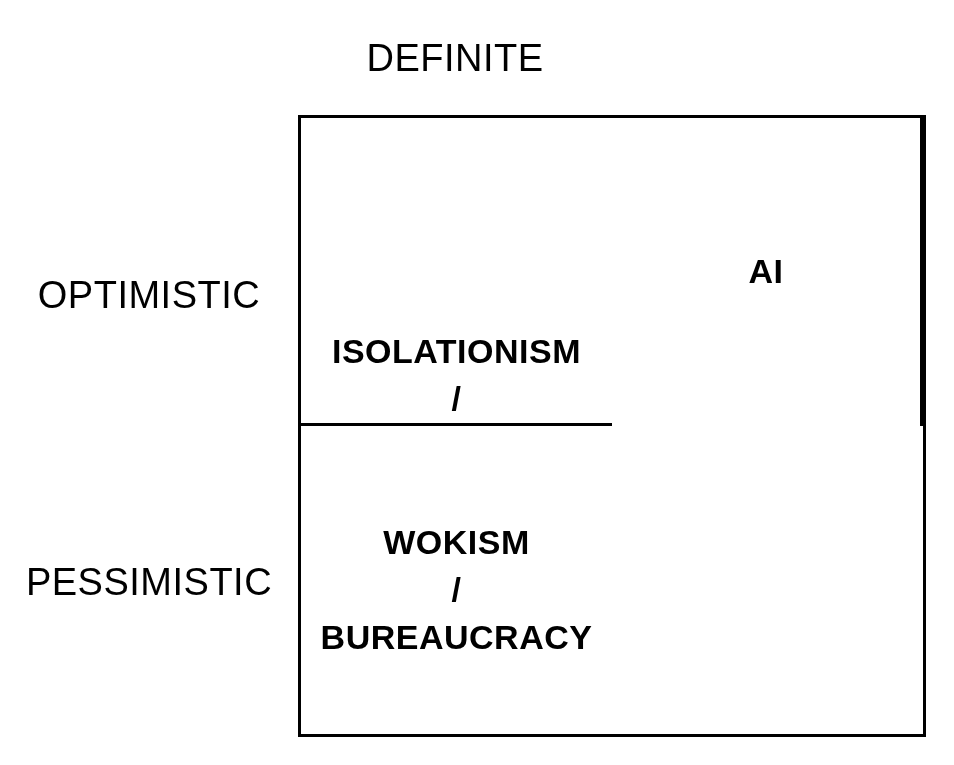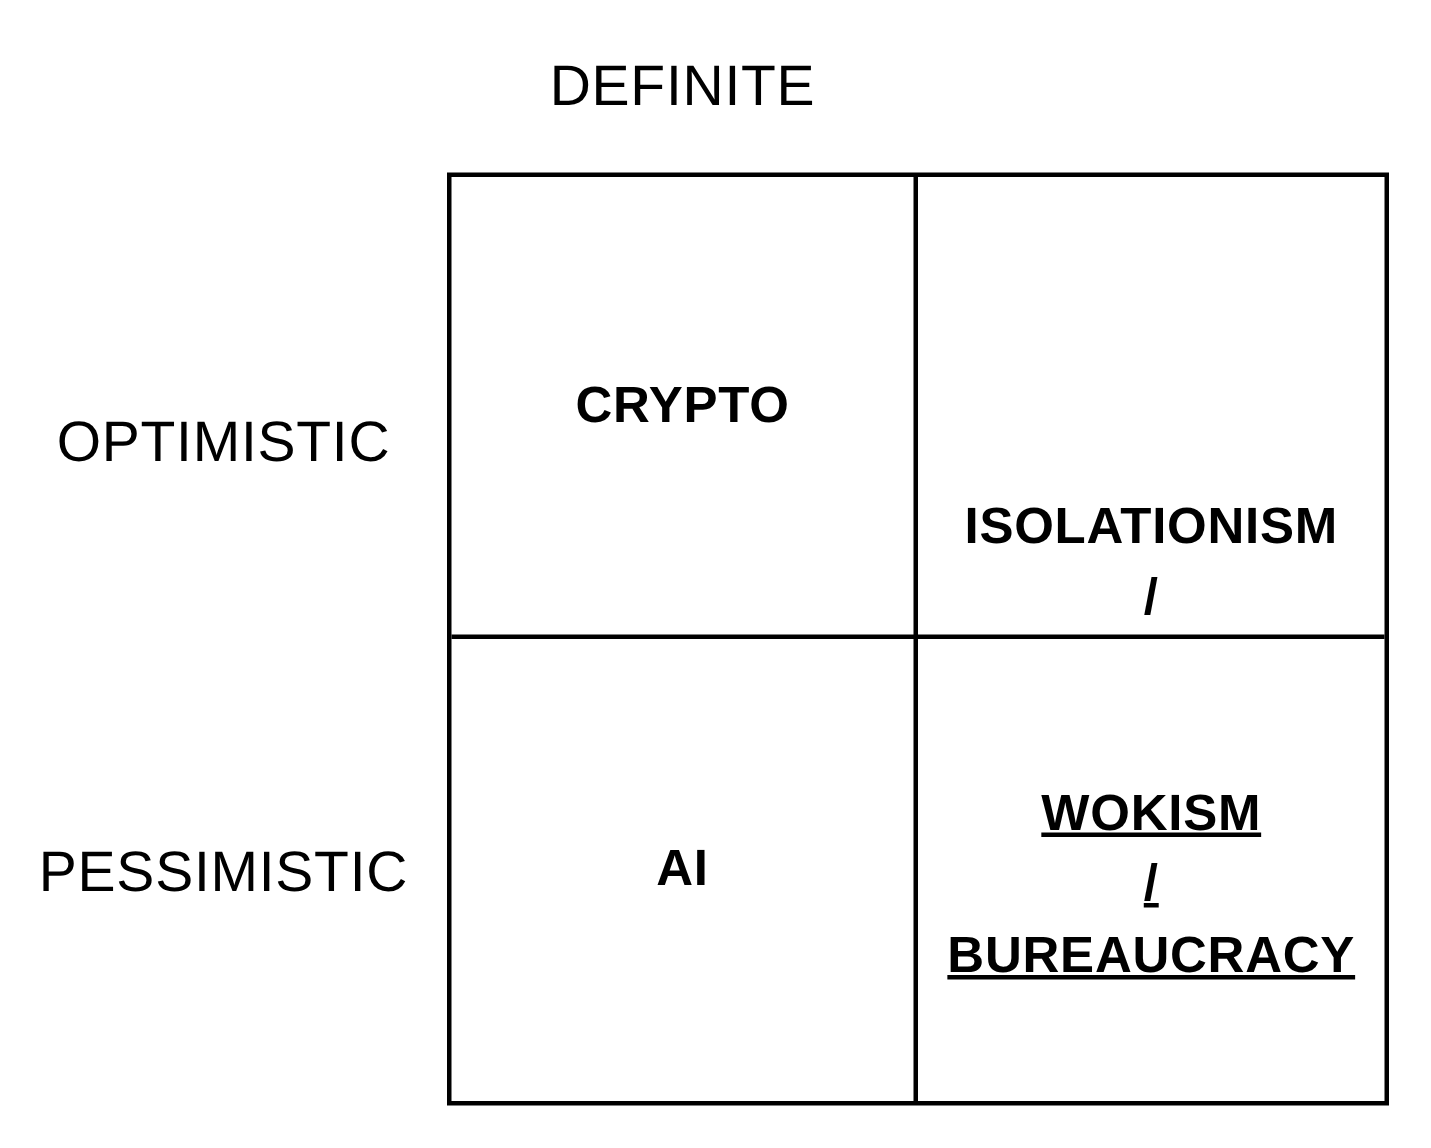--- a/index.html
+++ b/index.html
@@ -72,21 +72,21 @@
     text-align: center;
     font-weight: 700;
     font-size: 34px;
     line-height: 1.4;
     letter-spacing: 0.5px;
   }
   .quadrant.tl { border-right: 3px solid #000000; border-bottom: 3px solid #000000; }
   .quadrant.tr { border-bottom: 3px solid #000000; justify-content: flex-end; }
   .quadrant.bl { border-right: 3px solid #000000; }
   .quadrant.br { }
-  .quadrant.br .q-lines { transform: translateY(10px); text-decoration: underline; }
+  .quadrant.br .q-lines { transform: translateY(10px); }
 </style>
 </head>
 <body>
 
 <div class="canvas">
 
   <div class="col-header def">
     <span>DEFINITE</span>
   </div>
 
@@ -94,25 +94,20 @@
   <div class="row-label pess">
     <span class="row-label-text">PESSIMISTIC</span>
   </div>
 
   <div class="row-label opt">
     <span class="row-label-text">OPTIMISTIC</span>
   </div>
 
   <div class="matrix-grid">
 
-    <div class="quadrant tl">
-      <div class="q-lines">
-        <div>CRYPTO</div>
-      </div>
-    </div>
 
     <div class="quadrant tr">
       <div class="q-lines">
         <div>ISOLATIONISM</div>
         <div>/</div>
       </div>
     </div>
 
     <div class="quadrant bl">
       <div class="q-lines">

